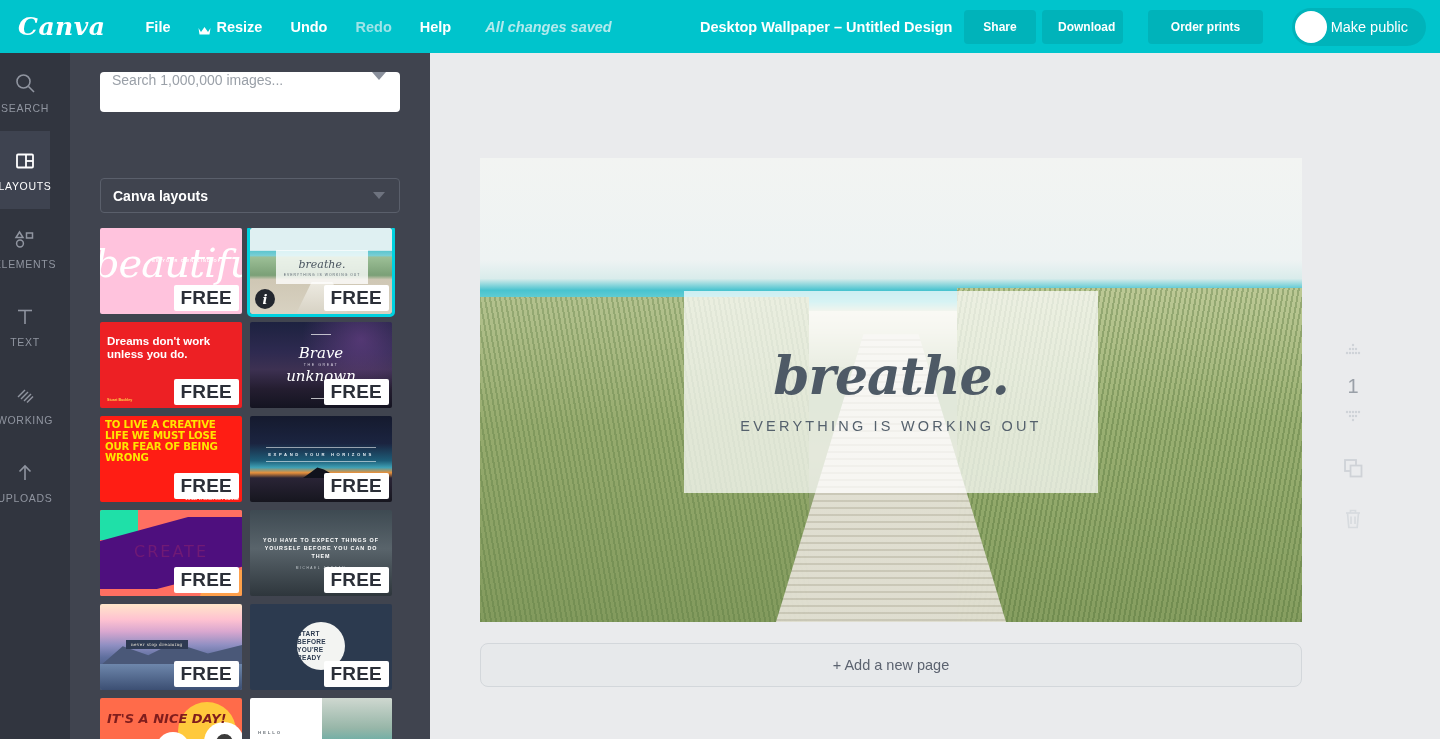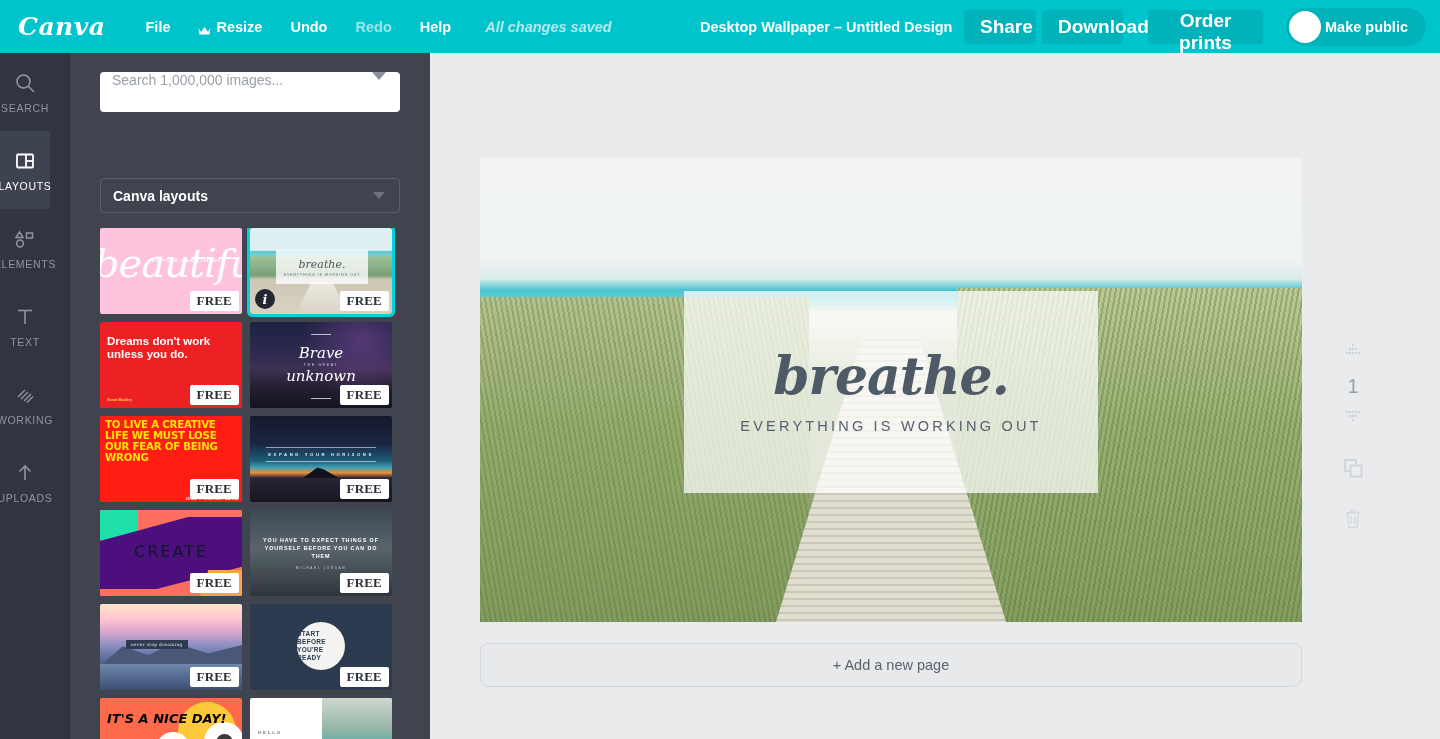--- a/index.html
+++ b/index.html
@@ -42,36 +42,36 @@
   }
   .doc-title {
     position: absolute; left: 700px;
     color: #fff; font-size: 14.5px; font-weight: 700;
     white-space: nowrap;
   }
   .topbtn {
     position: absolute; top: 10px; height: 34px;
     background: #00b3ba; color: #fff;
     border: none; border-radius: 4px;
-    font-size: 19px; font-weight: 700;
+    font-size: 12px; font-weight: 700;
     font-family: "Liberation Sans", sans-serif;
     padding: 0 16px; cursor: pointer;
   }
   .toggle-pill {
     position: absolute; top: 8px; right: 14px; height: 38px;
     background: #00b3ba; border-radius: 19px;
     display: flex; align-items: center;
     padding: 0 18px 0 3px; cursor: pointer;
   }
   .toggle-knob {
     width: 32px; height: 32px; border-radius: 50%;
     background: #fff; flex: 0 0 auto;
   }
   .toggle-label {
-    color: #fff; font-size: 14.5px; font-weight: 700;
+    color: #fff; font-size: 14.5px; font-weight: 400;
     margin-left: 4px; white-space: nowrap;
   }
 
   
   .rail {
     position: absolute; top: 53px; left: 0;
     width: 70px; height: 686px;
     background: #31353f;
   }
   .rail-item {
@@ -136,24 +136,23 @@
   .row { display: flex; gap: 8px; margin-bottom: 8px; }
   .thumb {
     position: relative; width: 142px; height: 86px;
     border-radius: 2px; overflow: hidden;
     cursor: pointer; flex: 0 0 auto;
   }
   .thumb.selected { outline: 3px solid #00d2e0; outline-offset: 0px; }
   .free-badge {
     position: absolute; right: 3px; bottom: 3px;
     background: #fff; color: #2b2f38;
-    font-size: 13px; font-weight: 700;
+    font-size: 19px; font-weight: 700;
     padding: 2px 7px; border-radius: 2px;
     letter-spacing: .2px;
-    font-family: Liberation Serif, serif;
   }
   .info-badge {
     position: absolute; left: 5px; bottom: 5px;
     width: 20px; height: 20px; border-radius: 50%;
     background: #23272f; color: #fff;
     font-size: 13px; font-weight: 700; font-style: italic;
     display: flex; align-items: center; justify-content: center;
     font-family: "DejaVu Serif", serif;
   }
   .scroll-track {
@@ -285,21 +284,21 @@
     background: #4e0f7e;
     clip-path: polygon(0 36%, 62% 8%, 100% 8%, 100% 66%, 40% 92%, 0 92%);
   }
   .t-create .gd {
     position: absolute; right: 0; bottom: 0; width: 42px; height: 26px;
     background: #ffa04a;
     clip-path: polygon(20% 0, 100% 0, 100% 100%, 0 100%);
   }
   .t-create .ct {
     position: absolute; left: 0; right: 0; top: 32px;
-    text-align: center; color: #0f172a;
+    text-align: center; color: #701a75;
     font-size: 16px; letter-spacing: 2px;
     font-family: "DejaVu Sans", sans-serif;
   }
   .t-expect {
     background: linear-gradient(to bottom, #3e4a52 0%, #59646b 45%, #2e363c 100%);
   }
   .t-expect .et {
     position: absolute; left: 8px; right: 8px; top: 26px;
     text-align: center; color: #fff;
     font-size: 5.4px; font-weight: 700;
@@ -341,21 +340,21 @@
     line-height: 1.25; letter-spacing: .3px;
   }
   .t-nice { background: #ff6b4a; }
   .t-nice .sun {
     position: absolute; right: 6px; top: 4px;
     width: 58px; height: 58px; border-radius: 50%;
     background: #ffc93c;
   }
   .t-nice .nt {
     position: absolute; left: 7px; top: 14px;
-    color: #000000; font-size: 13px; font-weight: 700;
+    color: #7f1d1d; font-size: 13px; font-weight: 700;
     font-style: italic; line-height: 1.05;
     font-family: "DejaVu Sans", sans-serif;
   }
   .t-nice .eye {
     position: absolute; border-radius: 50%; background: #fff;
   }
   .t-nice .pup {
     position: absolute; border-radius: 50%; background: #3b3b3b;
   }
   .t-summer { background: #ffffff; }

